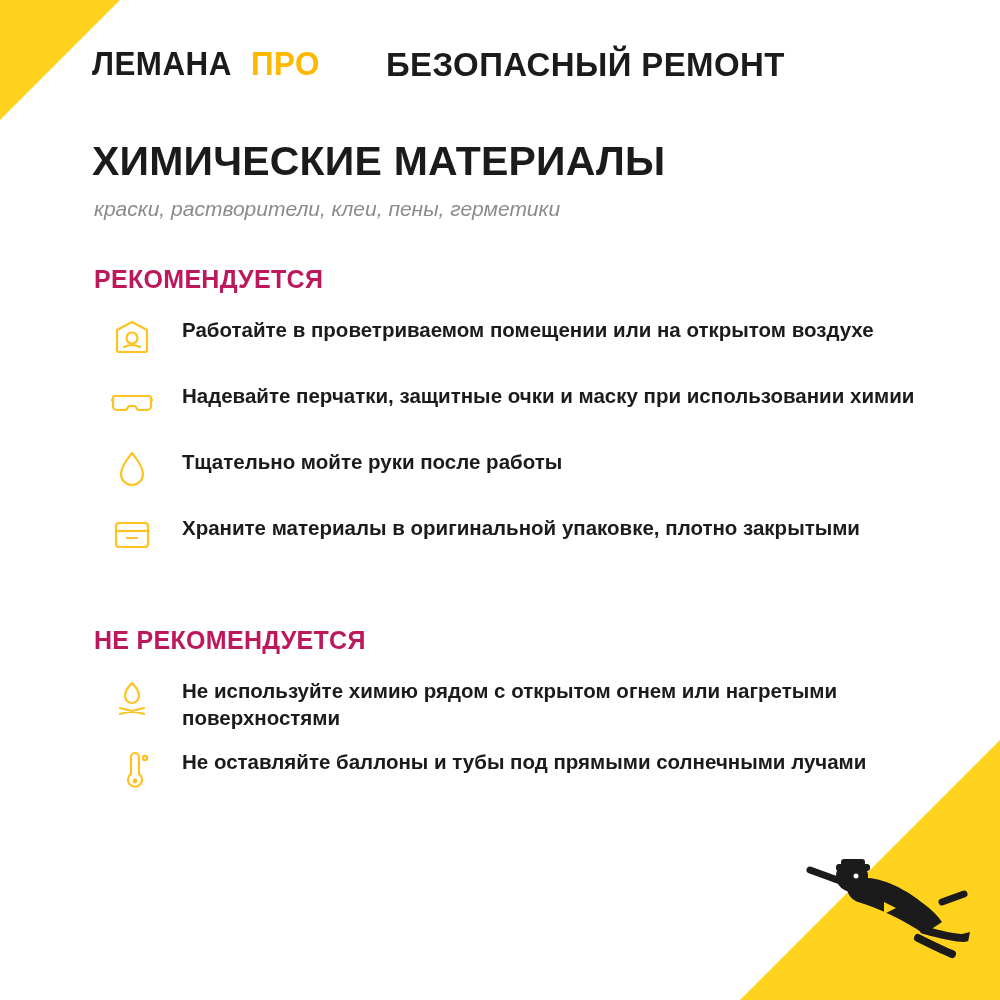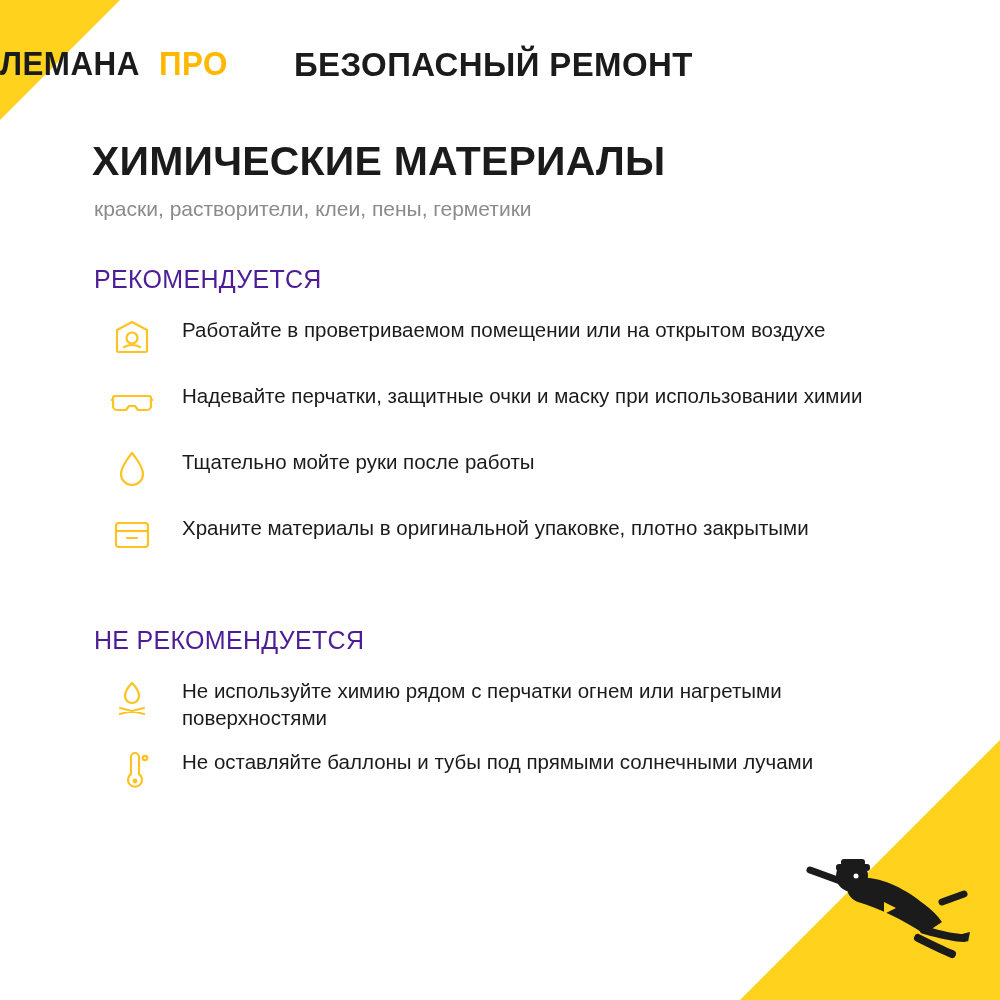--- a/index.html
+++ b/index.html
@@ -43,20 +43,21 @@
 
   
   .header {
     position: absolute;
     left: 0;
     top: 32px;
     width: 1000px;
     height: 64px;
     display: flex;
     align-items: center;
+    padding-left: 92px;
     box-sizing: border-box;
   }
   .logo {
     display: flex;
     align-items: baseline;
     white-space: nowrap;
   }
   .logo-main {
     font-size: 33px;
     font-weight: bold;
@@ -101,32 +102,33 @@
     letter-spacing: 0.2px;
     line-height: 1.1;
     margin: 0;
     white-space: nowrap;
   }
   .subtitle {
     font-size: 21px;
     color: #8b8b8b;
     margin: 13px 0 0 2px;
     font-weight: 400;
+    font-style: italic;
   }
 
   .section {
     margin-top: 44px;
   }
   .section.second {
     margin-top: 62px;
   }
   .section-title {
     font-size: 25px;
-    font-weight: normal;
-    color: #4c1d95;
+    font-weight: bold;
+    color: #be185d;
     letter-spacing: 0.3px;
     margin: 0 0 14px 2px;
   }
 
   
   .item {
     display: flex;
     align-items: flex-start;
     margin-top: 8px;
     min-height: 58px;
@@ -143,21 +145,21 @@
   .item-icon svg {
     display: block;
   }
   .item-text {
     flex: 1 1 auto;
     font-size: 20.5px;
     line-height: 1.33;
     color: #1b1b1b;
     padding-top: 8px;
     padding-left: 18px;
-    font-weight: 400;
+    font-weight: 700;
   }
 
   
   .mascot {
     position: absolute;
     right: 28px;
     bottom: 38px;
     width: 180px;
     height: 120px;
   }
@@ -231,21 +233,21 @@
       <h2 class="section-title">НЕ РЕКОМЕНДУЕТСЯ</h2>
 
 
       <div class="item">
         <div class="item-icon">
           <svg width="40" height="40" viewBox="0 0 40 40" fill="none" stroke="#FFC220" stroke-width="2.2">
             <path d="M20 5 C20 5 13 12 13 18 a7 7 0 0 0 14 0 C27 12 20 5 20 5 Z" stroke-linejoin="round"></path>
             <path d="M8 30 L32 36 M32 30 L8 36" stroke-linecap="round"></path>
           </svg>
         </div>
-        <div class="item-text">Не используйте химию рядом с перчатки огнем или нагретыми поверхностями</div>
+        <div class="item-text">Не используйте химию рядом с открытом огнем или нагретыми поверхностями</div>
       </div>
 
       <div class="item">
         <div class="item-icon">
           <svg width="36" height="42" viewBox="0 0 36 42" fill="none" stroke="#FFC220" stroke-width="2.2">
             <path d="M17 26 V9 a4 4 0 0 1 8 0 v17 a7 7 0 1 1 -8 0 Z" stroke-linejoin="round"></path>
             <circle cx="21" cy="33" r="2.4" fill="#FFC220" stroke="none"></circle>
             <circle cx="31" cy="10" r="2.2"></circle>
           </svg>
         </div>

